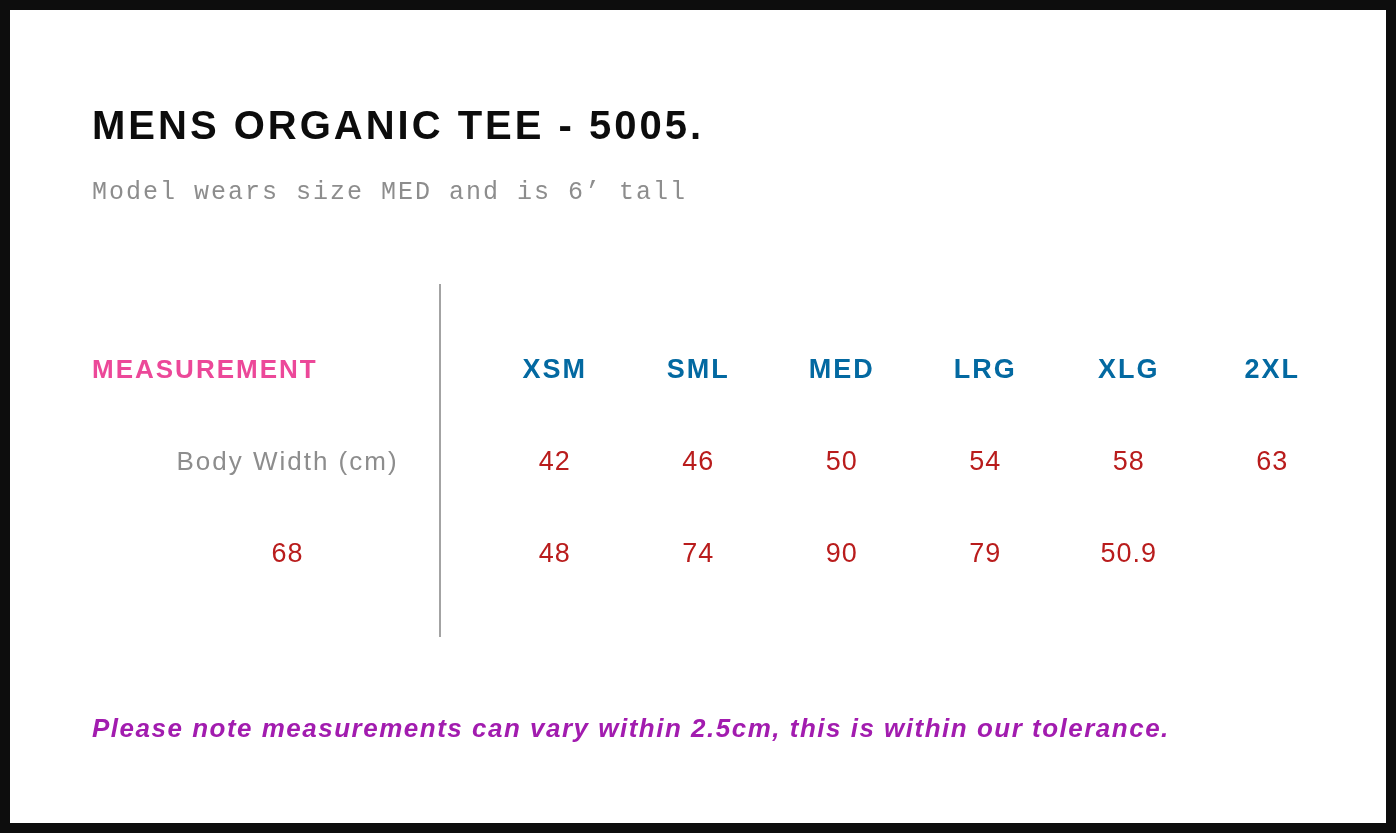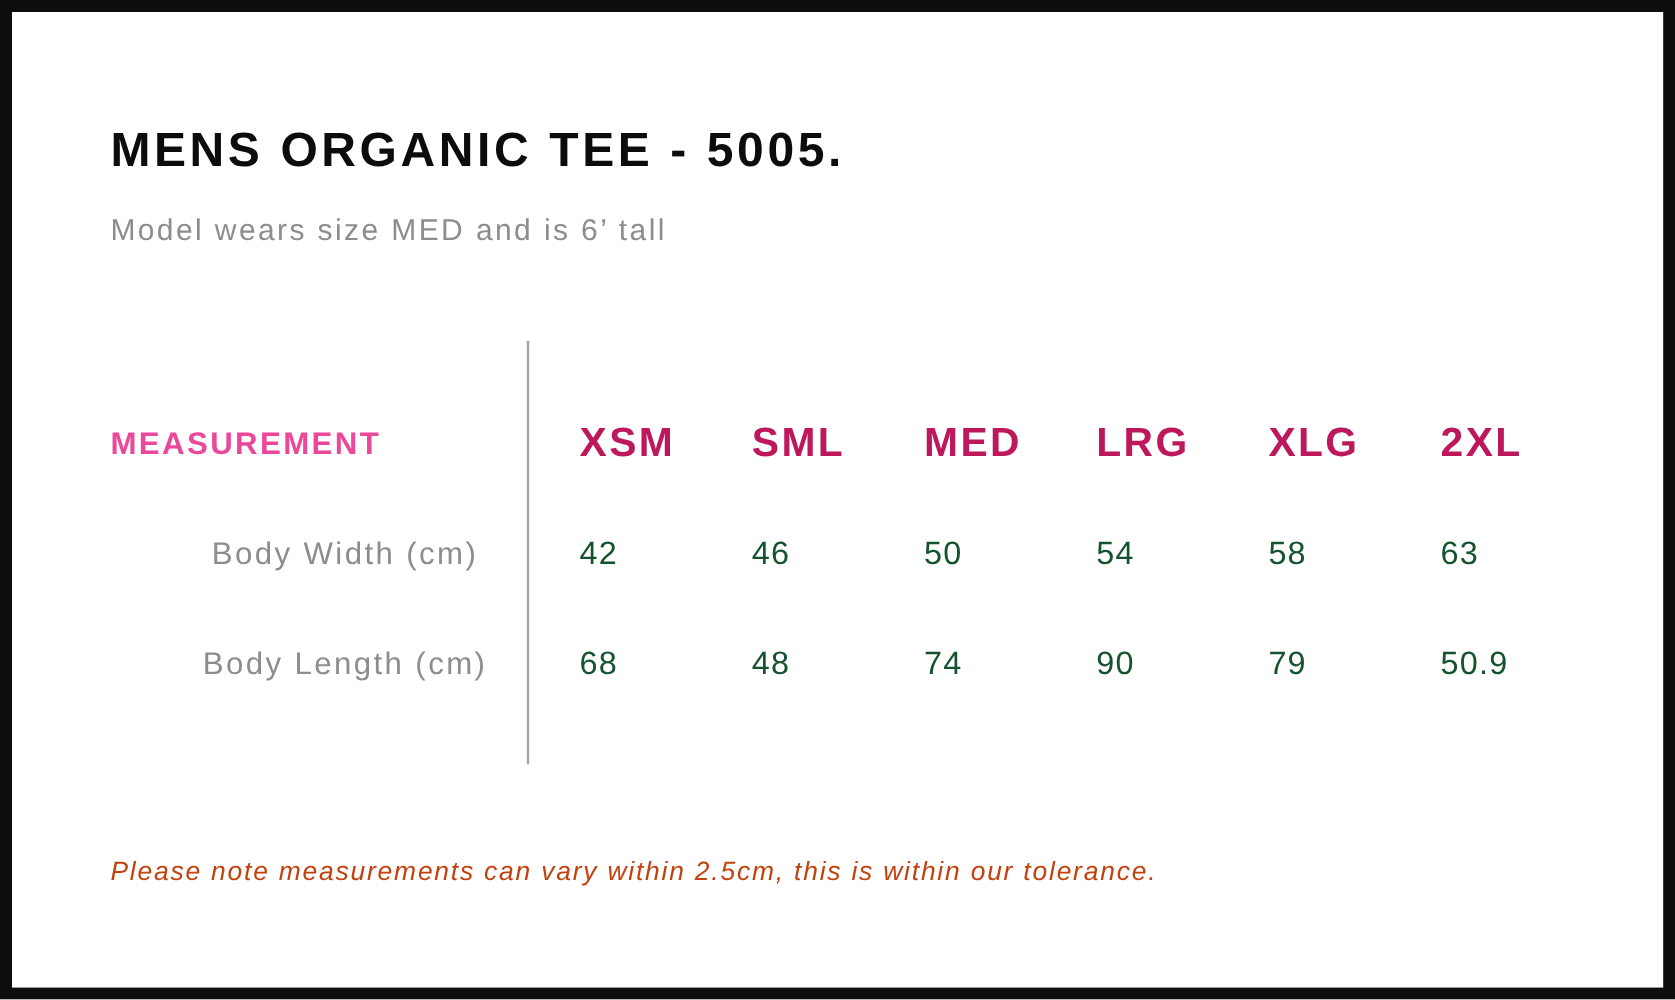--- a/index.html
+++ b/index.html
@@ -35,20 +35,21 @@
   }
   .subtitle {
     position: absolute;
     left: 82px;
     top: 168px;
     font-size: 25px;
     font-weight: normal;
     letter-spacing: 2px;
     color: #8d8d8d;
     white-space: nowrap;
+    font-family: Liberation Mono, monospace;
   }
   .col-divider {
     position: absolute;
     left: 429px;
     top: 274px;
     width: 2px;
     height: 353px;
     background: #a3a3a3;
   }
   .chart-table {
@@ -62,52 +63,53 @@
   }
   .cell-label-header {
     font-size: 26px;
     font-weight: bold;
     letter-spacing: 2px;
     color: #ec4899;
     text-align: left;
     white-space: nowrap;
   }
   .cell-size-header {
-    font-size: 34px;
+    font-size: 27px;
     font-weight: bold;
     letter-spacing: 2px;
-    color: #be185d;
-    text-align: left;
+    color: #0369a1;
+    text-align: center;
     white-space: nowrap;
   }
   .cell-row-label {
     font-size: 26px;
     font-weight: normal;
     letter-spacing: 2px;
     color: #8d8d8d;
     text-align: center;
     white-space: nowrap;
   }
   .cell-value {
     font-size: 27px;
     font-weight: normal;
     letter-spacing: 1px;
-    color: #14532d;
-    text-align: left;
+    color: #b91c1c;
+    text-align: center;
     white-space: nowrap;
   }
   .tolerance-note {
     position: absolute;
     left: 82px;
     top: 703px;
-    font-size: 22px;
+    font-size: 26px;
     font-style: italic;
     letter-spacing: 1.5px;
-    color: #c2410c;
+    color: #a21caf;
     white-space: nowrap;
+    font-weight: bold;
   }
 </style>
 </head>
 <body>
 
 <div class="page">
   <div class="inner">
 
     <h1 class="page-title">MENS ORGANIC TEE - 5005.</h1>
 
@@ -126,21 +128,20 @@
       <div class="cell-size-header">2XL</div>
 
       <div class="cell-row-label">Body Width (cm)</div>
       <div class="cell-value">42</div>
       <div class="cell-value">46</div>
       <div class="cell-value">50</div>
       <div class="cell-value">54</div>
       <div class="cell-value">58</div>
       <div class="cell-value">63</div>
 
-      <div class="cell-row-label">Body Length (cm)</div>
       <div class="cell-value">68</div>
       <div class="cell-value">48</div>
       <div class="cell-value">74</div>
       <div class="cell-value">90</div>
       <div class="cell-value">79</div>
       <div class="cell-value">50.9</div>
 
     </div>
 
     <div class="tolerance-note">Please note measurements can vary within 2.5cm, this is within our tolerance.</div>

